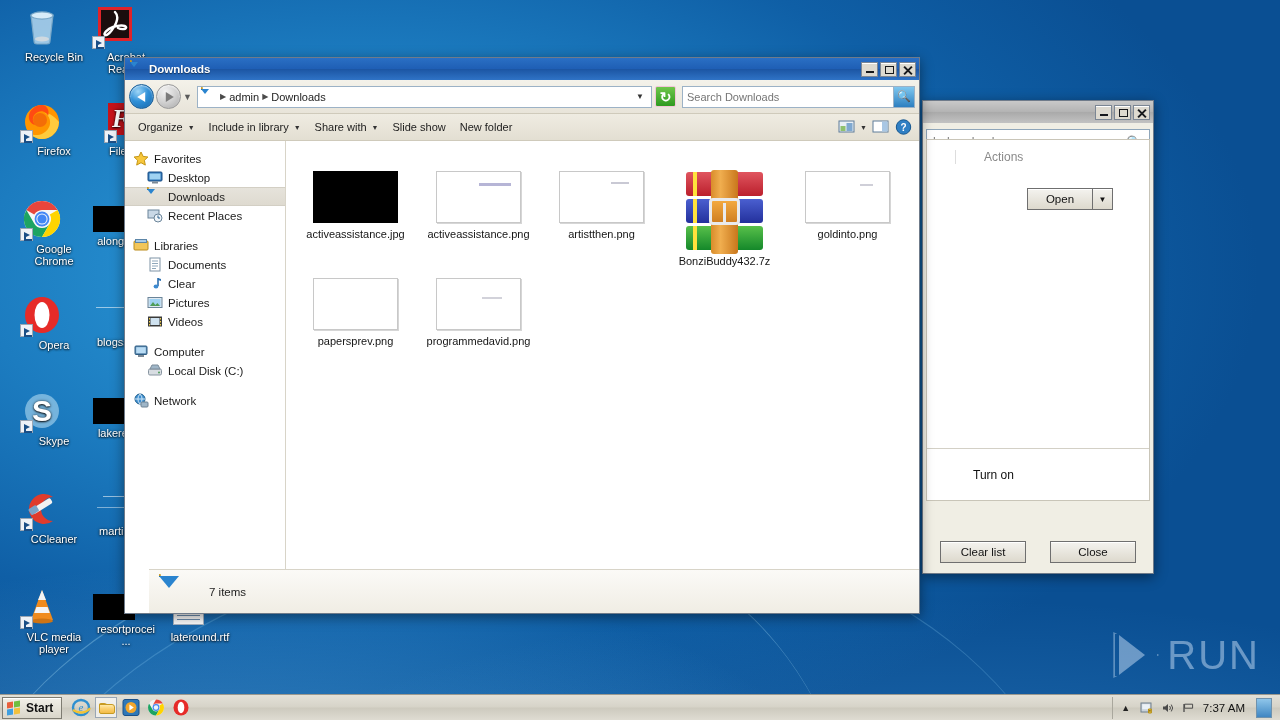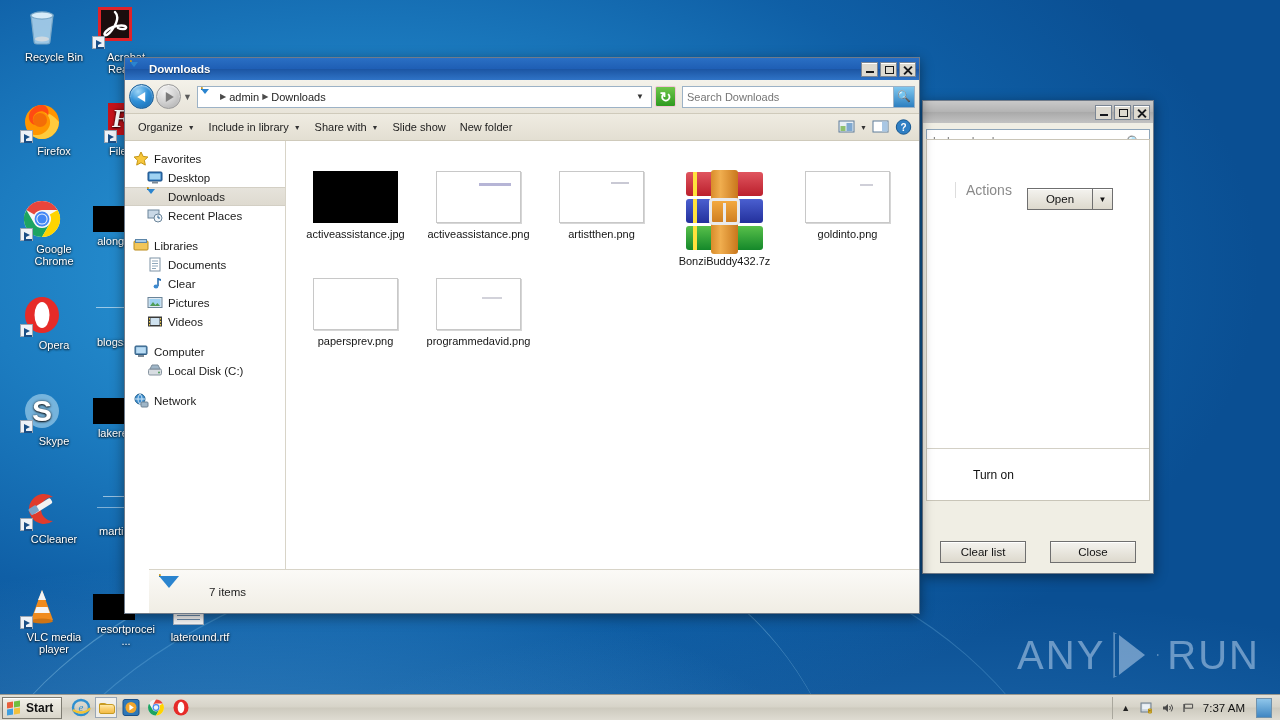--- a/index.html
+++ b/index.html
@@ -264,22 +264,22 @@
     height:26px; margin:6px 3px 0; background:#fff; border:1px solid #8fa6ba;
     display:flex; align-items:center; padding:0 6px;
     font-size:12px; color:#7d7d7d;
   }
   #dlwin .dl-search .mag { margin-left:auto; color:#2b6cb0; font-size:13px; }
   #dlwin .dl-list {
     position:absolute; left:3px; right:3px; top:38px; bottom:72px;
     background:#fff; border:1px solid #c9c5b8;
   }
   #dlwin .dl-actions {
-    position:absolute; left:28px; top:10px; font-size:14px; color:#8a8a8a;
-    border-left:1px solid #ddd; padding-left:10px;margin-top:32px;
+    position:absolute; left:28px; top:10px; font-size:12px; color:#8a8a8a;
+    border-left:1px solid #ddd; padding-left:28px;
   }
   #dlwin .openbtn-wrap { position:absolute; left:100px; top:48px; display:flex; }
   .clsbtn {
     height:22px; min-width:66px; padding:8px 12px;
     border:1px solid #6f6f6f; background:linear-gradient(180deg,#f4f3ef,#ddd9cd);
     box-shadow:inset 0 1px 0 #fff; font-size:11.5px; color:#111;
     display:flex; align-items:center; justify-content:center; cursor:pointer;
     font-family:inherit;
   }
   .clsbtn.drop { min-width:20px; padding:0 5px; border-left:none; font-size:8px; }
@@ -837,21 +837,20 @@
             <span class="stem"></span>
             <span class="head"></span>
           </span>
       </span>
     </span>
     <span class="status-txt">7 items</span>
   </div>
 </div>
 
 <div id="watermark">
-  <span>ANY</span>
   <span class="tri"></span>
   <span>RUN</span>
 </div>
 
 <div id="taskbar">
   <div id="startbtn">
     <span class="winflag">
       <i style="left:0;top:1px;background:#e8603c;transform:skewY(-8deg);"></i>
       <i style="left:7px;top:0;background:#6fbf3f;transform:skewY(-8deg);"></i>
       <i style="left:0;top:8px;background:#3f9fe0;transform:skewY(-8deg);"></i>

